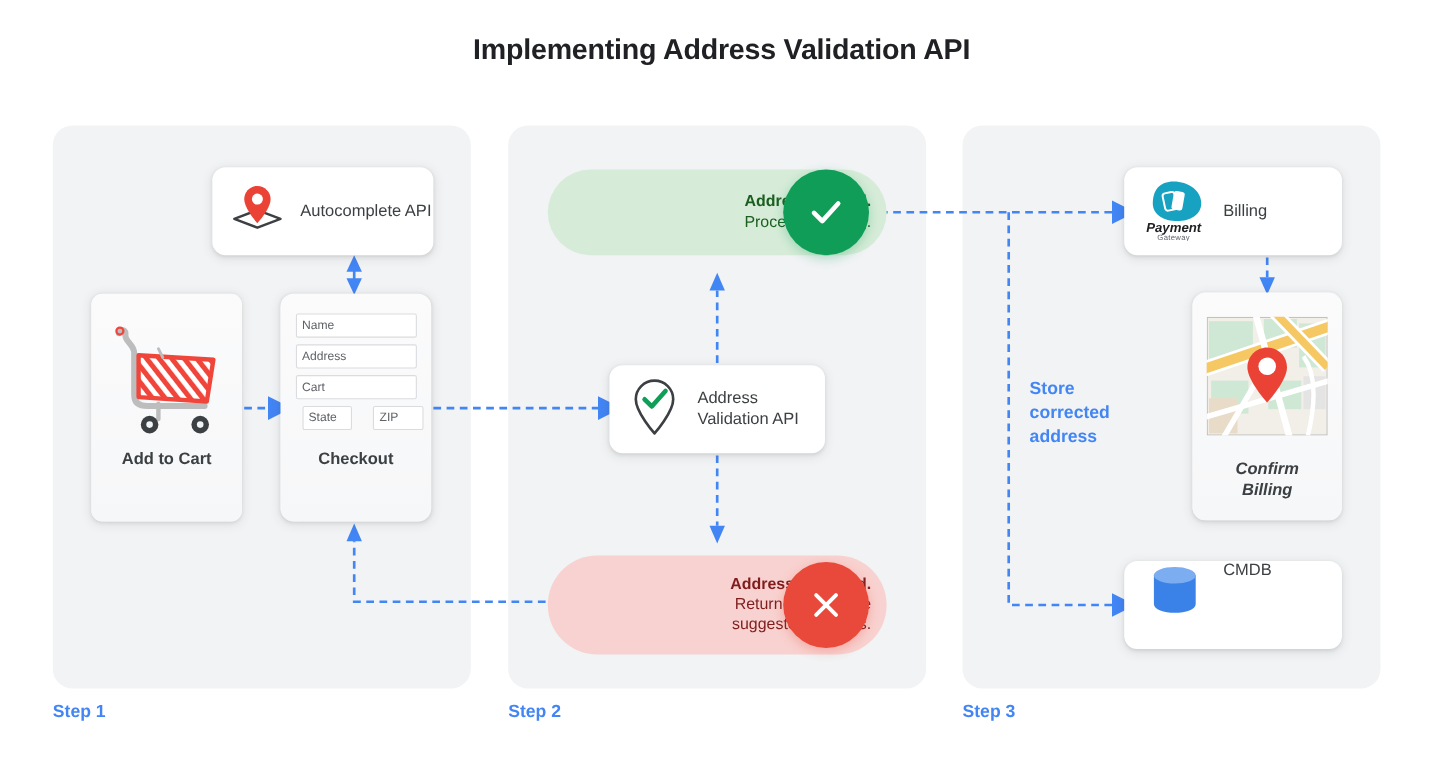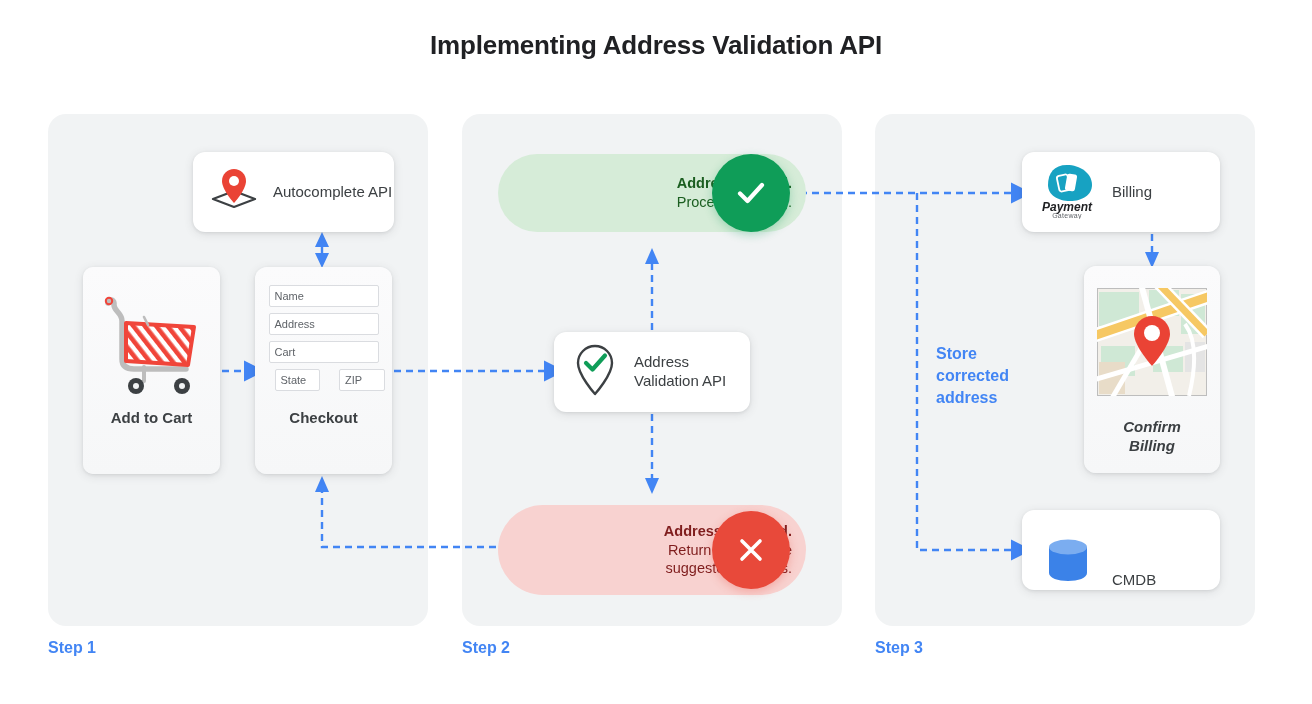--- a/index.html
+++ b/index.html
@@ -182,21 +182,21 @@
   #card-confirm .map-wrap {
     position: absolute; left: 50%; top: 22px; transform: translateX(-50%);
   }
   #card-confirm .card-title-bold {
     position: absolute; left: 0; top: 152px; width: 100%; font-style: italic;
   }
 
   
   #card-cmdb {
     left: 1022px; top: 510px; width: 198px; height: 80px;
-    display: flex; align-items: flex-end; padding-left: 20px;
+    display: flex; align-items: flex-start; padding-left: 20px;
   }
   #card-cmdb .card-label { margin-left: 18px; }
 
   
   #note-store {
     position: absolute;
     left: 936px; top: 343px;
     width: 90px;
     font-size: 16px;
     font-weight: bold;

